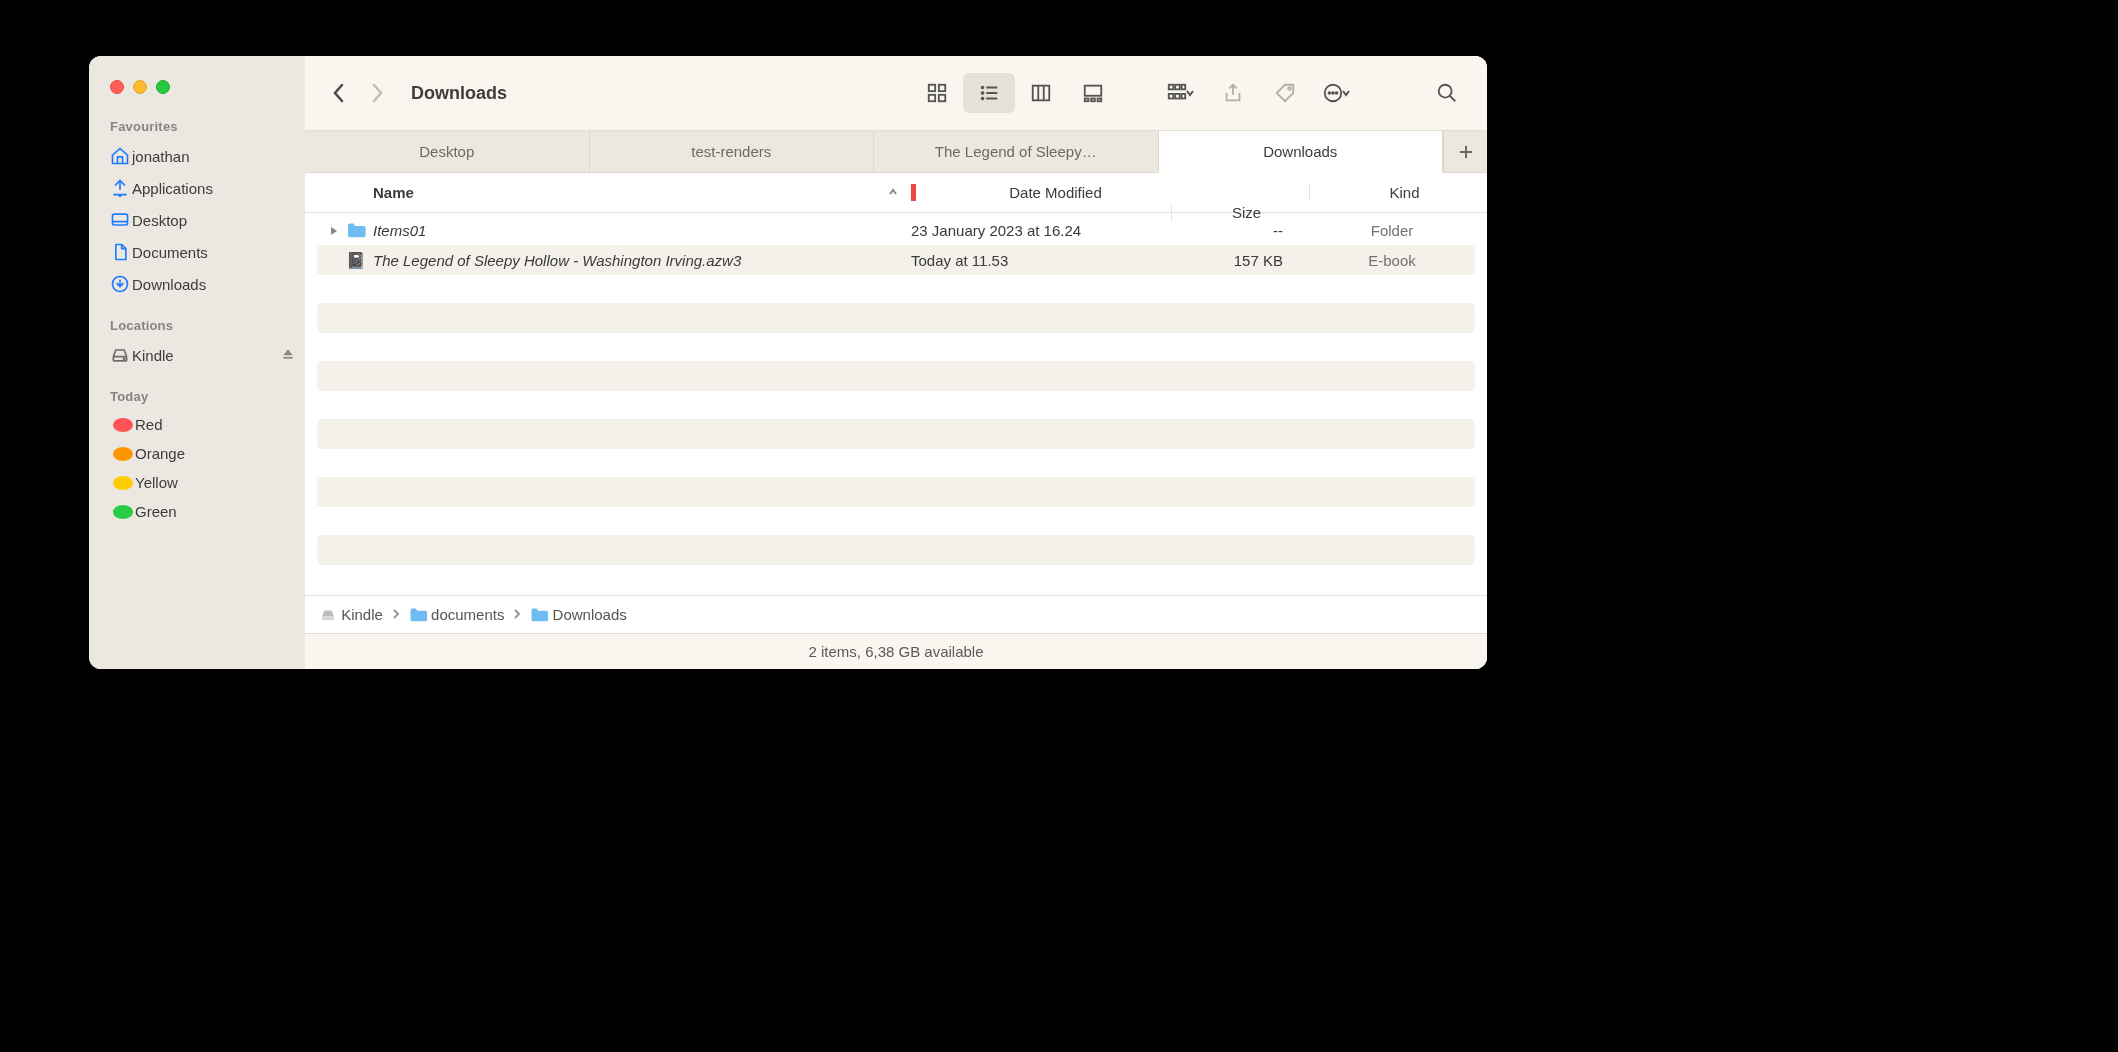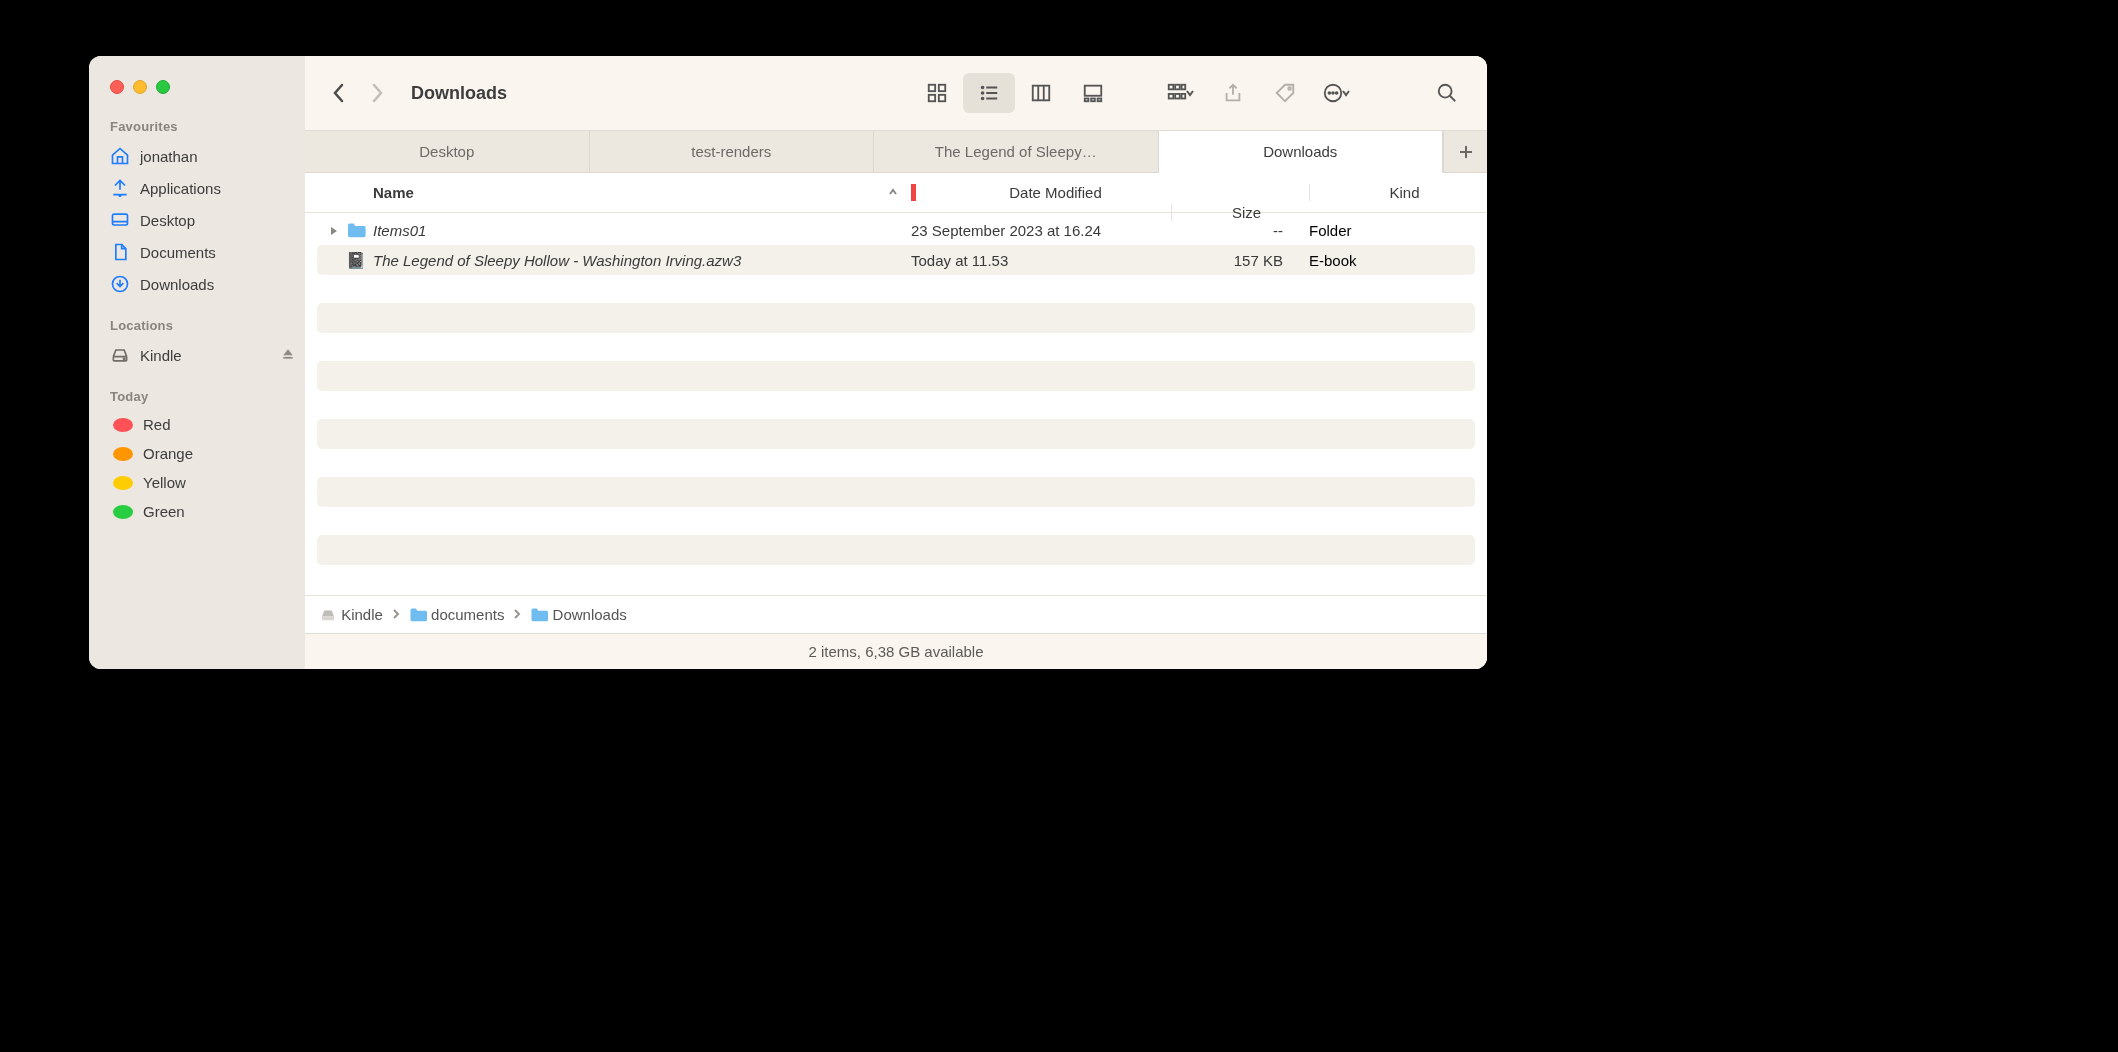--- a/index.html
+++ b/index.html
@@ -9,21 +9,21 @@
     border-radius: 12px; overflow: hidden; display: flex; background: #fff;
     box-shadow: 0 30px 60px rgba(0,0,0,.5);
   }
   .sidebar { width: 216px; background: #ece8e1; padding: 24px 0 0 0; flex: 0 0 216px; overflow: hidden; }
   .traffic { display: flex; gap: 9px; padding: 0 0 25px 21px; }
   .tl { width: 14px; height: 14px; border-radius: 50%; }
   .tl.red { background:#ff5f57; border:1px solid #e24b41; }
   .tl.yel { background:#febc2e; border:1px solid #e0a528; }
   .tl.grn { background:#28c840; border:1px solid #21aa35; }
   .sb-head { color:#888580; font-size:13px; font-weight:700; padding: 0 0 6px 21px; letter-spacing:.2px; }
-  .sb-item { display:flex; align-items:center; gap:10px; padding: 6px 10px 6px 21px; color:#3c3c3c; font-size:15px; cursor:default; }
+  .sb-item { display:flex; align-items:center; gap:2px; padding: 6px 10px 6px 21px; color:#3c3c3c; font-size:15px; cursor:default; }
   .sb-item svg, .sb-item .tagdot { flex:0 0 20px; }
   .sb-item .lab { flex:1; }
   .sb-item .eject { color:#8e8a84; }
   .sb-group { margin-bottom: 18px; }
   .tagdot { width:14px; height:14px; border-radius:50%; margin-left:3px; }
 
   .main { flex:1; display:flex; flex-direction:column; background:#fff; }
   .toolbar { height: 75px; background:#faf6ef; display:flex; align-items:center; padding: 0 18px; gap: 8px; border-bottom:1px solid #e1ddd4; }
   .nav-arrows { display:flex; gap: 22px; margin: 0 18px 0 8px; }
   .arrow { color:#4b4b4b; display:flex; align-items:center; }
@@ -50,21 +50,21 @@
   .col-kind { width: 178px; padding-left: 12px; border-left:1px solid #e6e3dc; }
 
   .filelist { flex:1; overflow:hidden; padding-top:2px; }
   .row { height:30px; display:flex; align-items:center; font-size:15px; color:#3a3a3a; border-radius:5px; margin: 0 12px; }
   .row.alt { background:#f4f1eb; }
   .row .disclosure { width:22px; text-align:center; color:#8a8780; margin-left:6px; }
   .row .ic { width:22px; display:flex; align-items:center; justify-content:center; margin-right:6px; }
   .row .nm { flex:1; white-space:nowrap; overflow:hidden; text-overflow:ellipsis;font-style:italic; }
   .row .dt { width:260px; padding-left:12px; color:#3a3a3a; }
   .row .sz { width:138px; text-align:right; padding-right:14px; color:#3a3a3a; }
-  .row .kd { width:178px; padding-left:12px; color:#000000; }
+  .row .kd { width:178px; padding-left:12px; color:#737373;text-align:center; }
   .row.empty .nm,.row.empty .dt,.row.empty .sz,.row.empty .kd{color:transparent;}
   .row.empty .disclosure,.row.empty .ic{visibility:hidden;}
   .row.spacer-row { background:transparent; height:28px; }
 
   .pathbar { height:38px; border-top:1px solid #e6e3dc; display:flex; align-items:center; gap:6px; padding:0 14px; font-size:15px; color:#555; }
   .pathbar .pic { display:flex; align-items:center; }
   .pathbar .chv { color:#9a968e; margin:0 2px; }
 
   .status { height:36px; background:#faf6ef; border-top:1px solid #e1ddd4; display:flex; align-items:center; justify-content:center; font-size:15px; color:#5b5a57; }
 
@@ -300,21 +300,21 @@
           <svg width="10" height="10" viewBox="0 0 10 10" fill="#8a8780">
               <path d="M2 1 L8 5 L2 9 Z"></path>
             </svg>
         </span>
         <span class="ic">
           <svg class="folder-icon" viewBox="0 0 24 20">
               <path fill="#6fbcf0" d="M2 4 Q2 2 4 2 H9 L11 5 H22 Q24 5 24 7 V17 Q24 19 22 19 H4 Q2 19 2 17 Z"></path>
             </svg>
         </span>
         <span class="nm">Items01</span>
-        <span class="dt">23 September 2023 at 16.24</span>
+        <span class="dt">23 January 2023 at 16.24</span>
         <span class="sz">--</span>
         <span class="kd">Folder</span>
       </div>
       <div class="row alt">
         <span class="disclosure"></span>
         <span class="ic book-icon">📓</span>
         <span class="nm">The Legend of Sleepy Hollow - Washington Irving.azw3</span>
         <span class="dt">Today at 11.53</span>
         <span class="sz">157 KB</span>
         <span class="kd">E-book</span>

